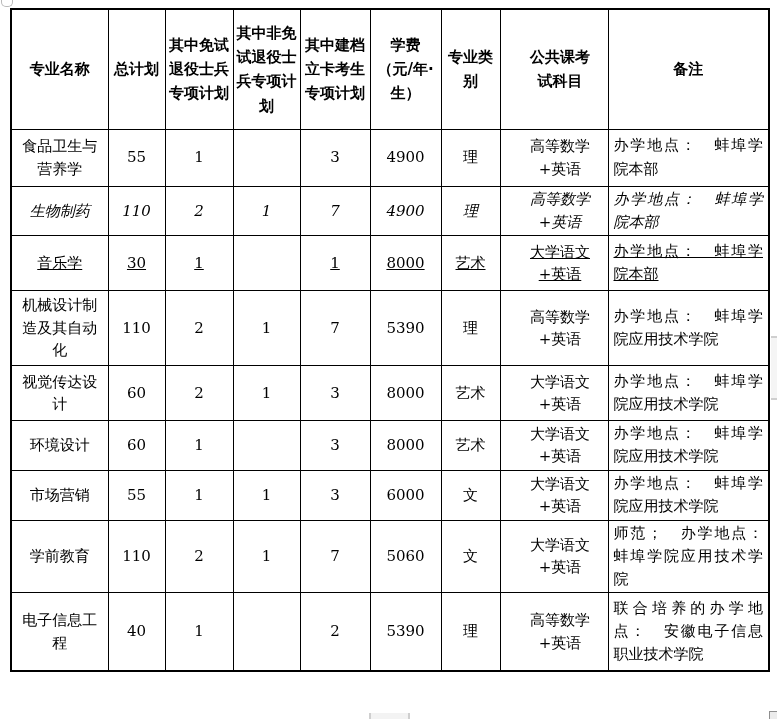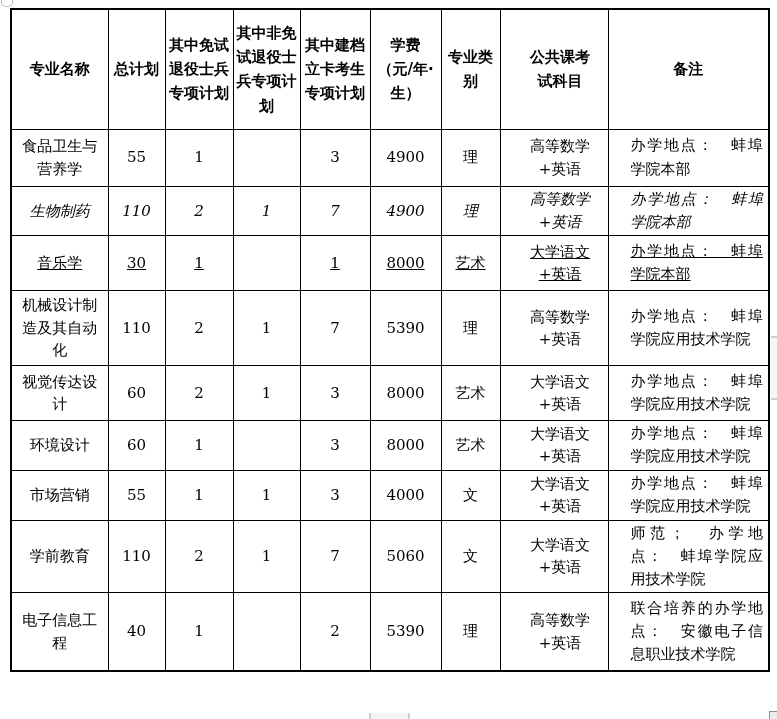--- a/index.html
+++ b/index.html
@@ -50,21 +50,21 @@
   
   table.grid td:nth-child(8),
   table.grid th:nth-child(8) {
     padding-left: 26px;
     padding-right: 14px;
   }
   
   table.grid td.remark {
     text-align: justify;
     text-align-last: left;
-    padding-left: 22px;
+    padding-left: 5px;
     padding-right: 5px;
     line-height: 1.55;
   }
   
   .corner-artifact {
     position: absolute;
     left: 1px;
     top: 0;
     width: 10px;
     height: 6px;
@@ -201,21 +201,21 @@
           <td>艺术</td>
           <td>大学语文+英语</td>
           <td class="remark">办学地点：　蚌埠学院应用技术学院</td>
         </tr>
         <tr style="height: 50px;">
           <td>市场营销</td>
           <td>55</td>
           <td>1</td>
           <td>1</td>
           <td>3</td>
-          <td>4000</td>
+          <td>6000</td>
           <td>文</td>
           <td>大学语文+英语</td>
           <td class="remark">办学地点：　蚌埠学院应用技术学院</td>
         </tr>
         <tr style="height: 70px;">
           <td>学前教育</td>
           <td>110</td>
           <td>2</td>
           <td>1</td>
           <td>7</td>

